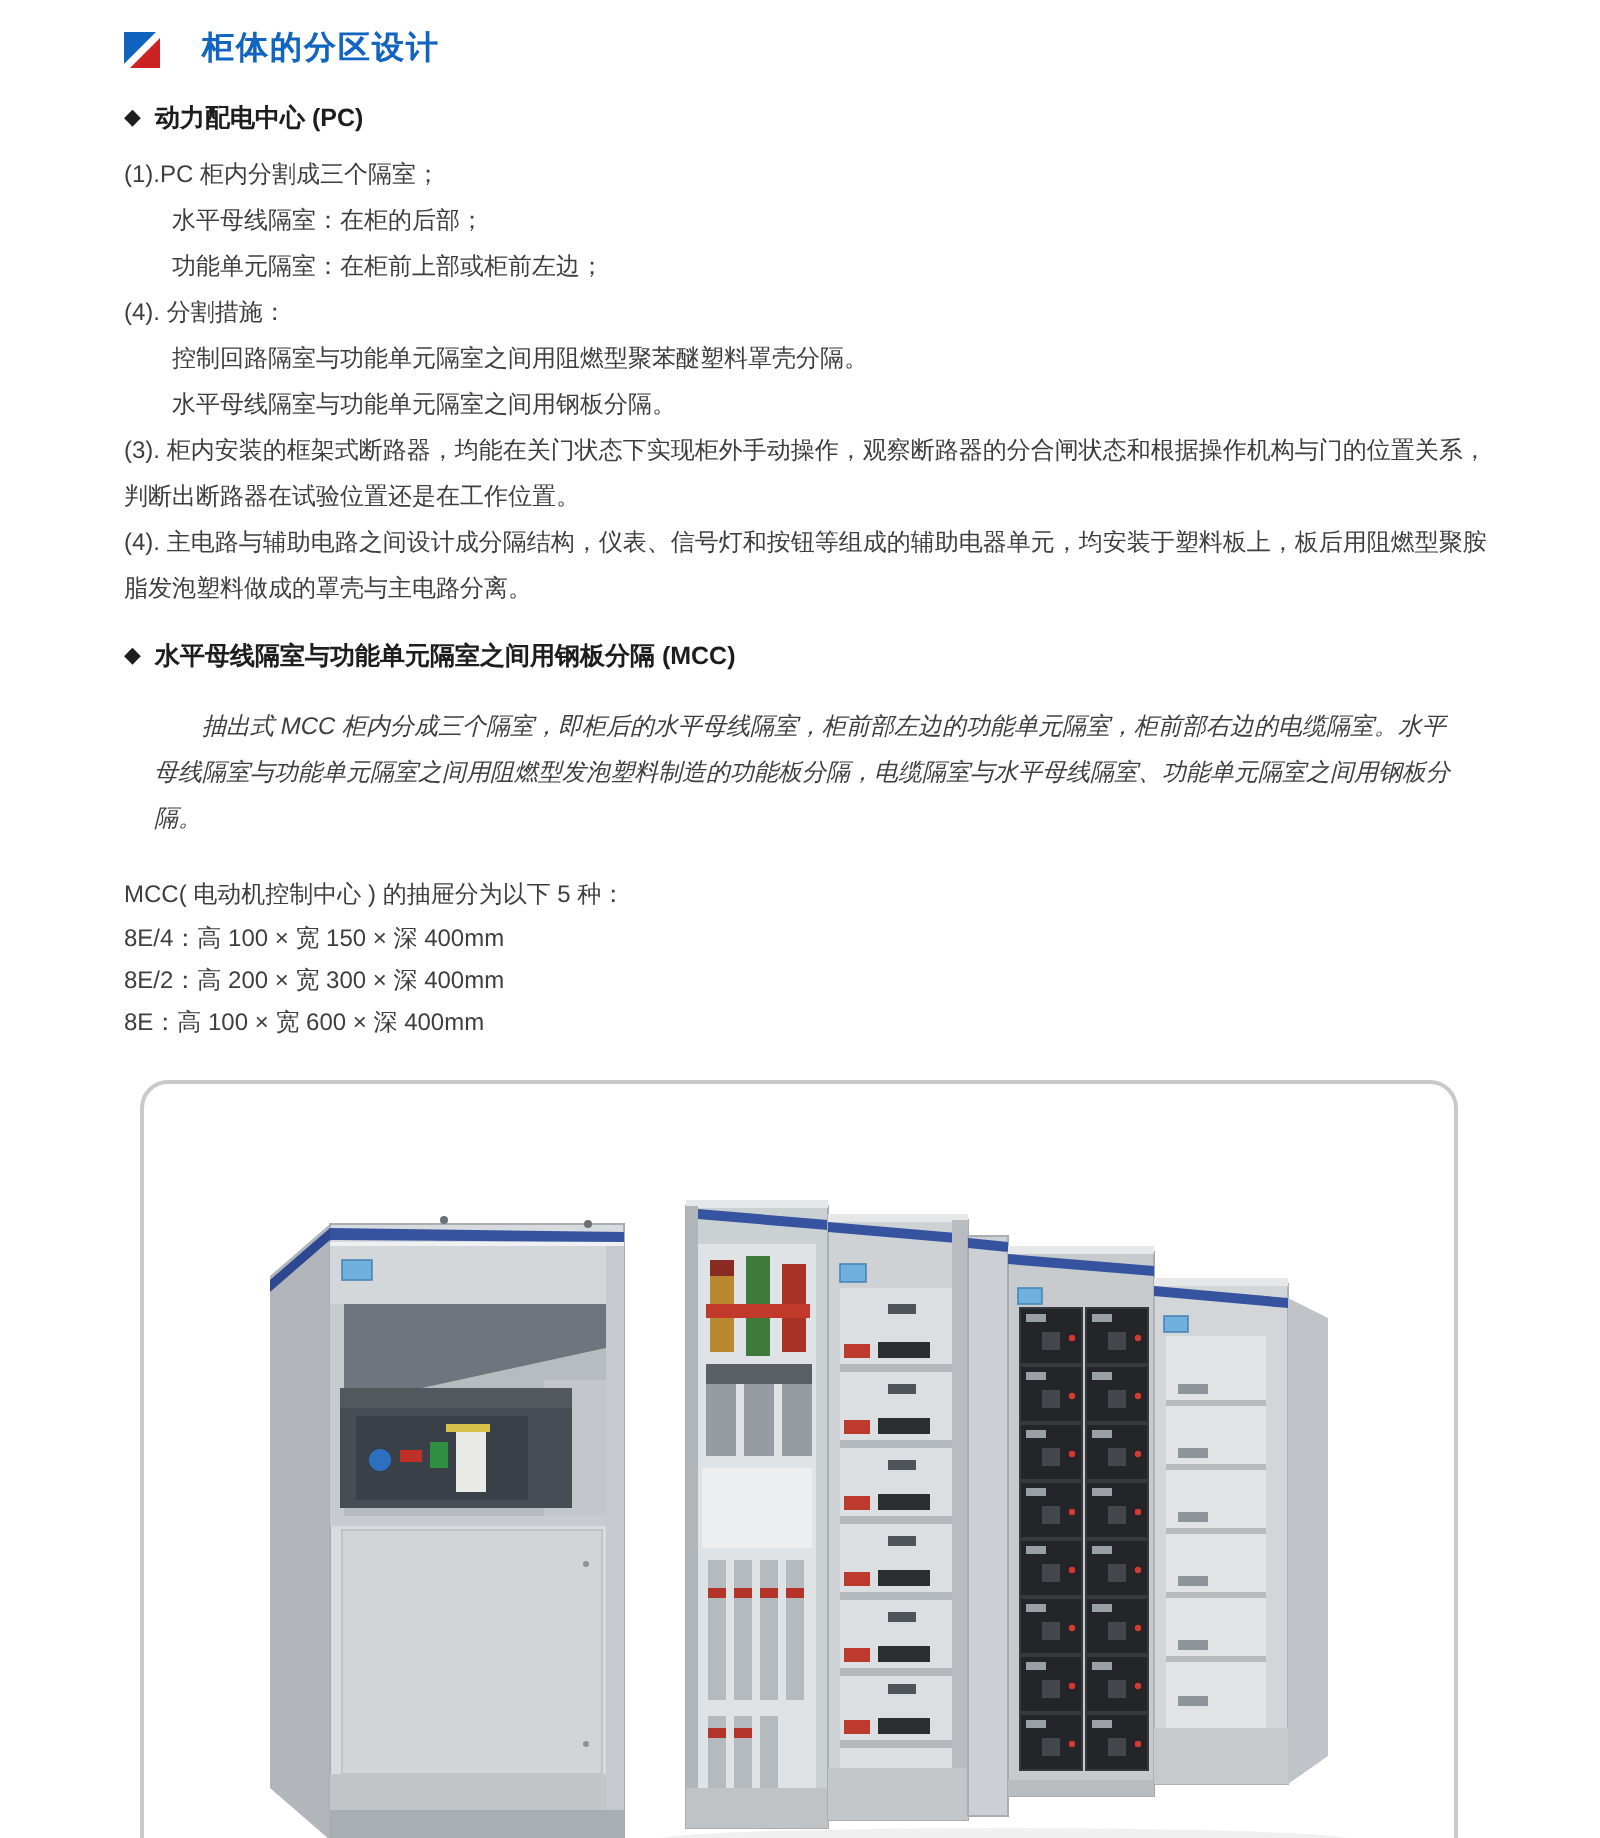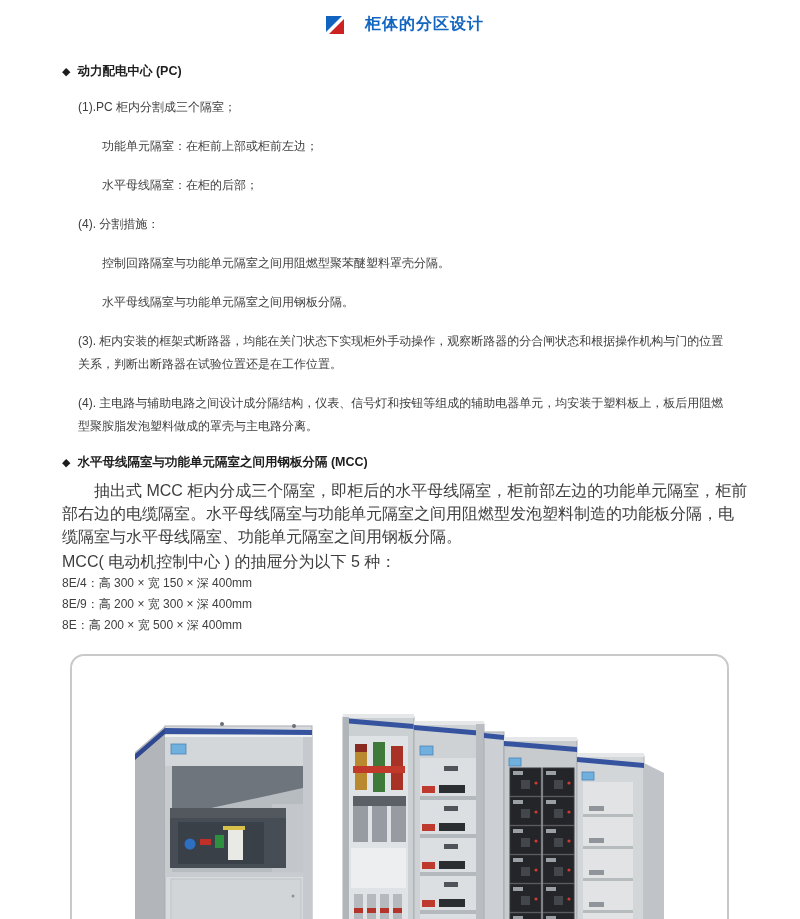--- a/index.html
+++ b/index.html
@@ -3,31 +3,31 @@
 <meta charset="utf-8">
 <style>
   html,body{margin:0;padding:0;}
   body{
     width:800px;height:919px;background:#ffffff;
     font-family:"Liberation Sans","DejaVu Sans",sans-serif;
     color:#3e3e3e;overflow:hidden;
   }
   .page{padding:14px 52px 0 62px;}
   
-  .title-row{display:flex;align-items:center;gap:21px;margin-bottom:28px;justify-content:center;}
+  .title-row{display:flex;align-items:center;gap:21px;margin-bottom:16px;}
   .title-icon{width:18px;height:18px;flex:0 0 auto;}
   .page-title{font-size:16px;font-weight:bold;color:#1165c0;letter-spacing:1px;}
   
   .sec-head{display:flex;align-items:center;gap:7px;font-size:12.5px;font-weight:bold;color:#1d1d1d;margin:14px 0 8px 0;}
   .sec-head .marker{font-size:11px;line-height:1;}
   
-  .line{font-size:12px;line-height:23px;margin:16px;color:#3e3e3e;}
+  .line{font-size:12px;line-height:23px;margin:0;color:#3e3e3e;}
   .line.indent{padding-left:24px;}
-  .para{font-size:16px;line-height:23px;margin:0;text-indent:2em;}
-  .note{font-size:16px;line-height:23px;margin:2px 0 0 0;}
+  .para{font-size:12px;line-height:23px;margin:15px;text-indent:2em;font-style:italic;}
+  .note{font-size:12px;line-height:23px;margin:2px 0 0 0;}
   .spec{font-size:12px;line-height:21px;margin:0;}
   
   .photo-card{
     margin:18px 0 0 8px;width:655px;height:418px;
     border:2px solid #c9c9c9;border-radius:14px;background:#ffffff;
     overflow:hidden;
   }
   .photo-card svg{display:block;}
 </style>
 </head>
@@ -41,37 +41,37 @@
       <polygon points="18,3 18,18 3,18" fill="#cc2222"></polygon>
     </svg>
     <span class="page-title">柜体的分区设计</span>
   </div>
 
   <div class="sec-head">
     <span class="marker">◆</span>
     <span>动力配电中心 (PC)</span>
   </div>
   <p class="line">(1).PC 柜内分割成三个隔室；</p>
+  <p class="line indent">水平母线隔室：在柜的后部；</p>
   <p class="line indent">功能单元隔室：在柜前上部或柜前左边；</p>
-  <p class="line indent">水平母线隔室：在柜的后部；</p>
   <p class="line">(4). 分割措施：</p>
   <p class="line indent">控制回路隔室与功能单元隔室之间用阻燃型聚苯醚塑料罩壳分隔。</p>
   <p class="line indent">水平母线隔室与功能单元隔室之间用钢板分隔。</p>
   <p class="line">(3). 柜内安装的框架式断路器，均能在关门状态下实现柜外手动操作，观察断路器的分合闸状态和根据操作机构与门的位置关系，判断出断路器在试验位置还是在工作位置。</p>
   <p class="line">(4). 主电路与辅助电路之间设计成分隔结构，仪表、信号灯和按钮等组成的辅助电器单元，均安装于塑料板上，板后用阻燃型聚胺脂发泡塑料做成的罩壳与主电路分离。</p>
 
   <div class="sec-head">
     <span class="marker">◆</span>
     <span>水平母线隔室与功能单元隔室之间用钢板分隔 (MCC)</span>
   </div>
   <p class="para">抽出式 MCC 柜内分成三个隔室，即柜后的水平母线隔室，柜前部左边的功能单元隔室，柜前部右边的电缆隔室。水平母线隔室与功能单元隔室之间用阻燃型发泡塑料制造的功能板分隔，电缆隔室与水平母线隔室、功能单元隔室之间用钢板分隔。</p>
   <p class="note">MCC( 电动机控制中心 ) 的抽屉分为以下 5 种：</p>
-  <p class="spec">8E/4：高 300 × 宽 150 × 深 400mm</p>
-  <p class="spec">8E/9：高 200 × 宽 300 × 深 400mm</p>
-  <p class="spec">8E：高 200 × 宽 500 × 深 400mm</p>
+  <p class="spec">8E/4：高 100 × 宽 150 × 深 400mm</p>
+  <p class="spec">8E/2：高 200 × 宽 300 × 深 400mm</p>
+  <p class="spec">8E：高 100 × 宽 600 × 深 400mm</p>
 
   <div class="photo-card">
     <svg width="655" height="418" viewBox="0 0 655 418">
 
       <g>
         <ellipse cx="160" cy="382" rx="100" ry="6" fill="rgba(0,0,0,0.06)"></ellipse>
         <polygon points="63,96 93,70 93,378 63,352" fill="#b2b6ba"></polygon>
         <rect x="93" y="70" width="147" height="308" fill="#d8dbde" stroke="#a9adb1"></rect>
         <polygon points="63,98 93,72 93,78 63,104" fill="#2d4890"></polygon>
         <polygon points="93,72 240,74 240,79 93,78" fill="#35539f"></polygon>

